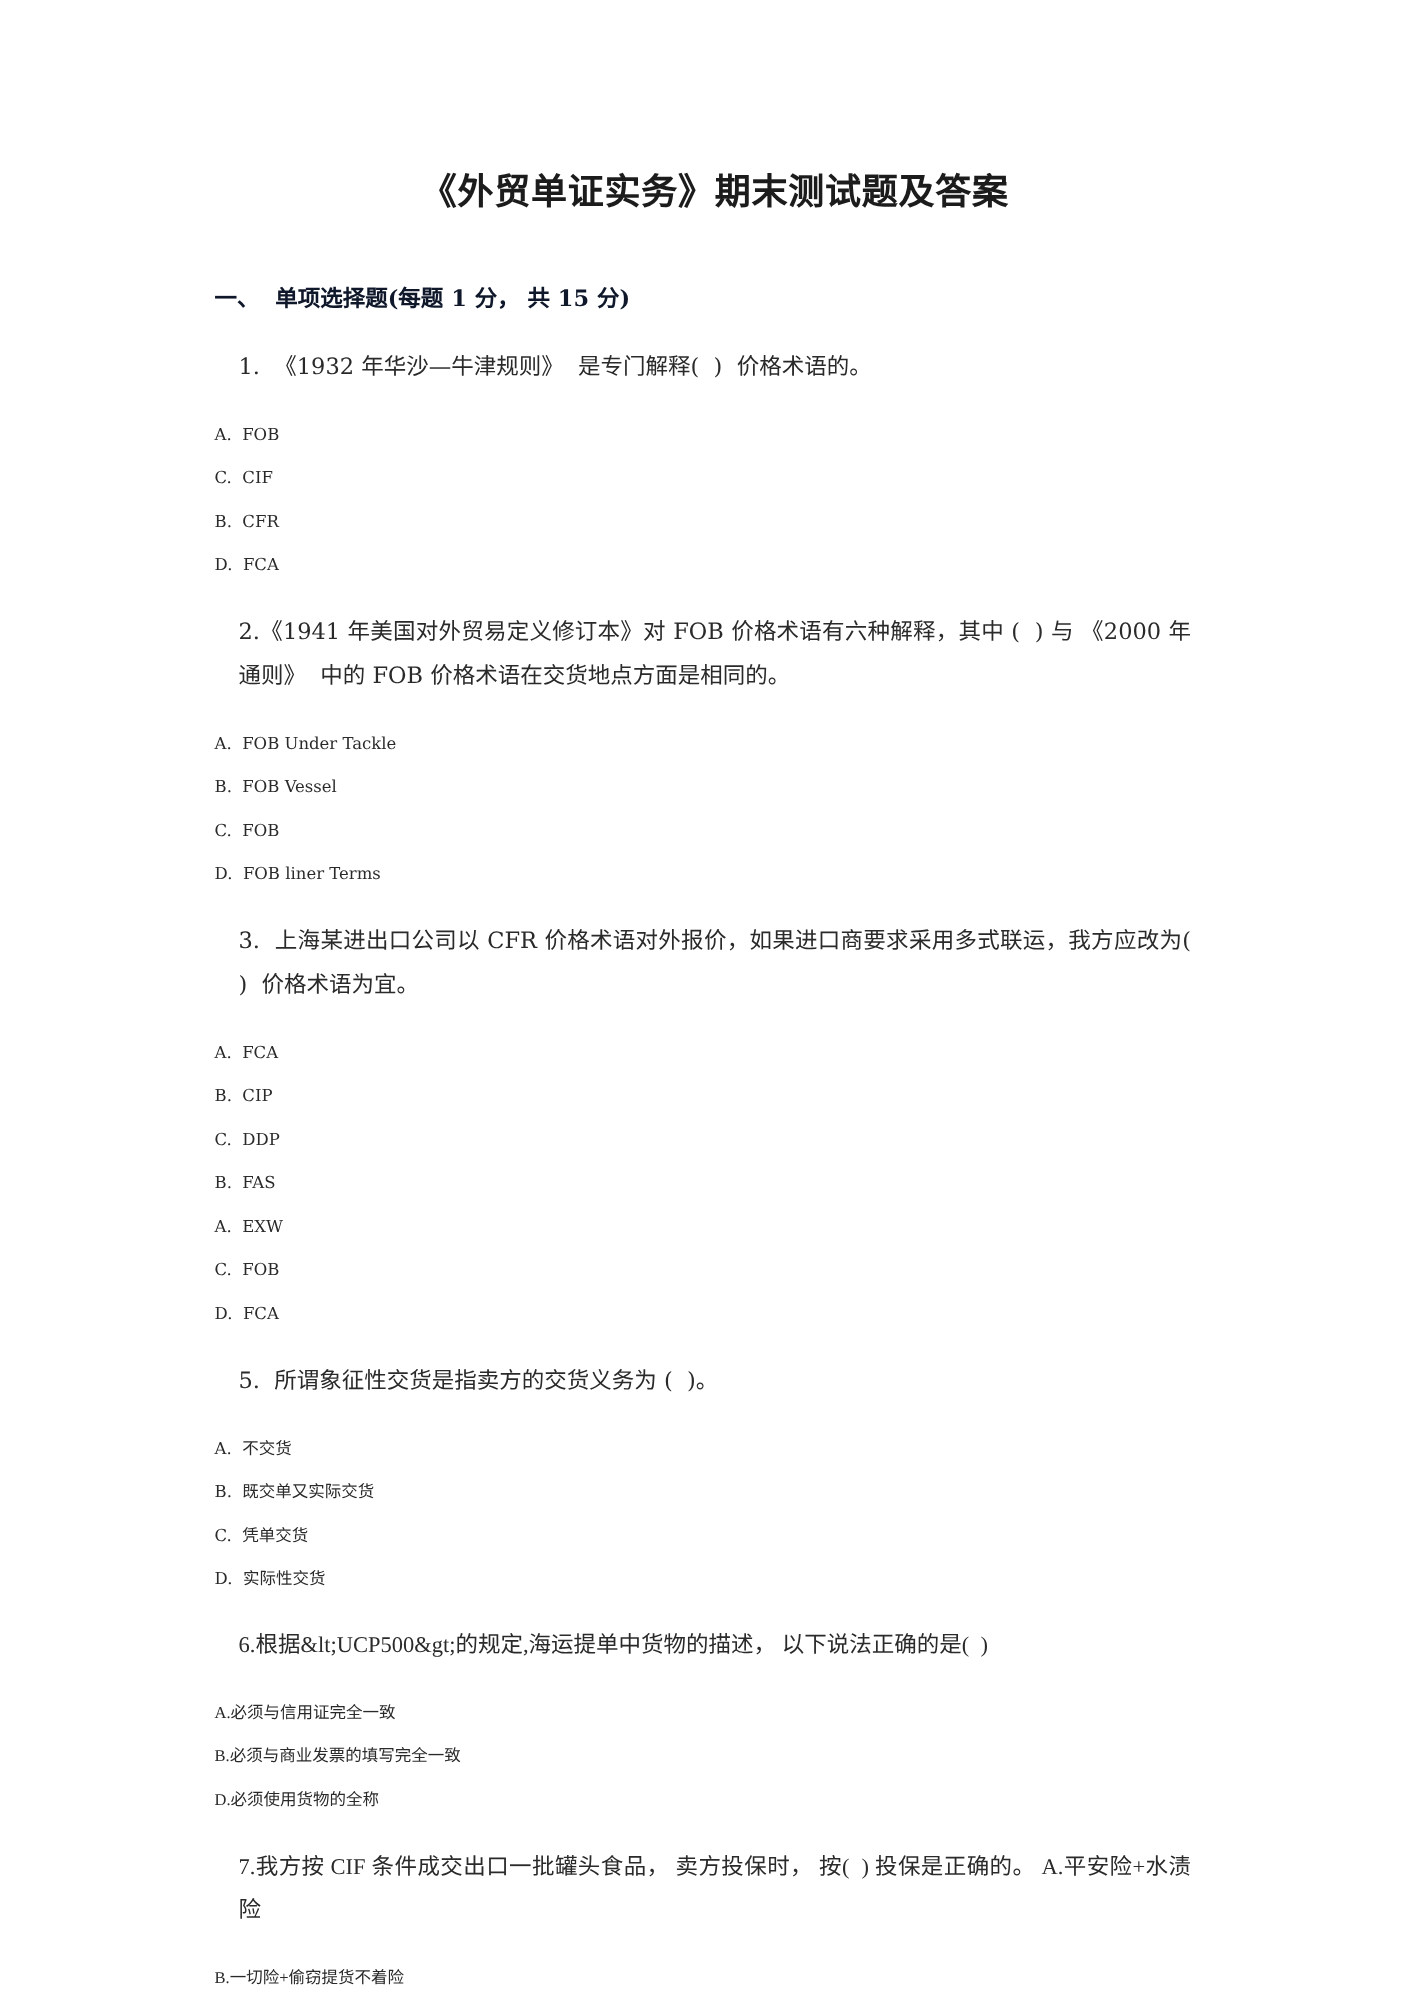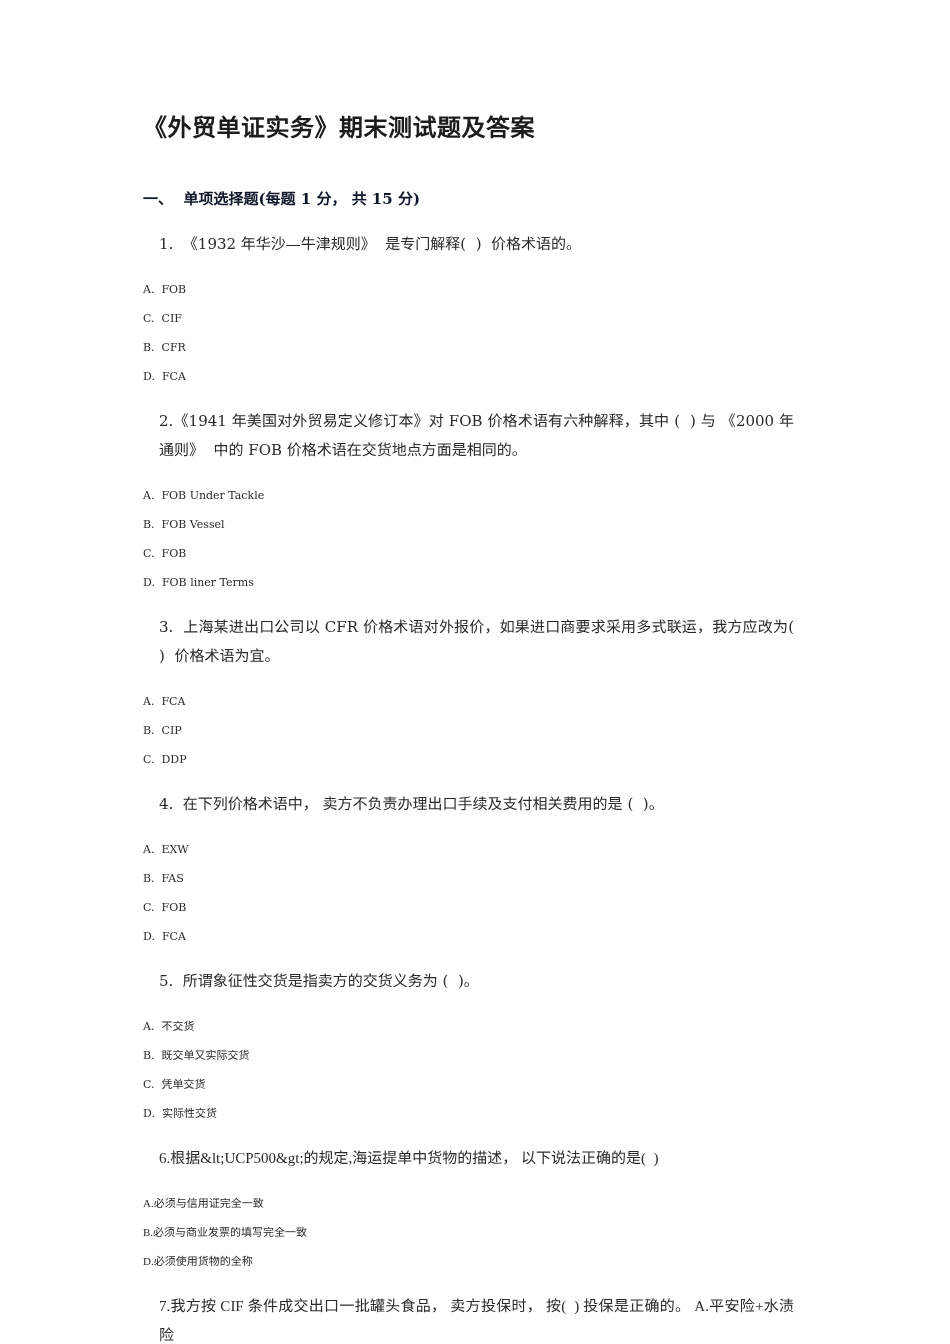--- a/index.html
+++ b/index.html
@@ -21,20 +21,21 @@
   }
   .content {
     position: absolute;
     left: 143px;
     top: 0;
     width: 667px;
   }
   .doc-title {
     font-size: 24px;
     font-weight: bold;
+    text-align: center;
     letter-spacing: 0.5px;
     margin: 0;
     padding-top: 113px;
     color: #1c1c1c;
     line-height: 1.25;
   }
   .section-heading {
     font-size: 15px;
     font-weight: bold;
     margin: 0;
@@ -98,23 +99,22 @@
     </div>
 
     <div class="q-block">
       <p class="q-text">3.  上海某进出口公司以 CFR 价格术语对外报价，如果进口商要求采用多式联运，我方应改为(  )  价格术语为宜。</p>
       <p class="opt">A.  FCA</p>
       <p class="opt">B.  CIP</p>
       <p class="opt">C.  DDP</p>
     </div>
 
     <div class="q-block">
-      <p class="q-text">4.  在下列价格术语中， 卖方不负责办理出口手续及支付相关费用的是 (  )。</p>
+      <p class="opt">B.  FAS</p>
       <p class="opt">A.  EXW</p>
-      <p class="opt">B.  FAS</p>
       <p class="opt">C.  FOB</p>
       <p class="opt">D.  FCA</p>
     </div>
 
     <div class="q-block">
       <p class="q-text">5.  所谓象征性交货是指卖方的交货义务为 (  )。</p>
       <p class="opt">A.  不交货</p>
       <p class="opt">B.  既交单又实际交货</p>
       <p class="opt">C.  凭单交货</p>
       <p class="opt">D.  实际性交货</p>

